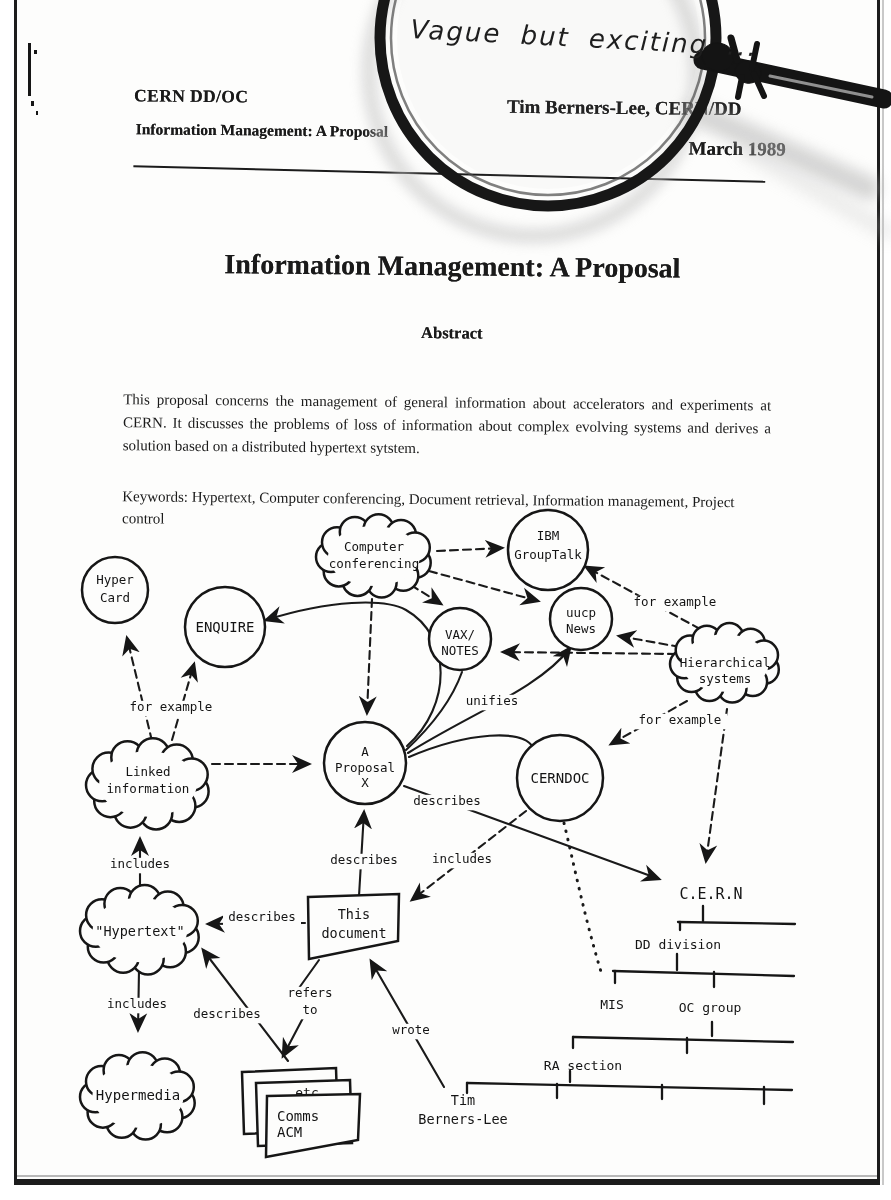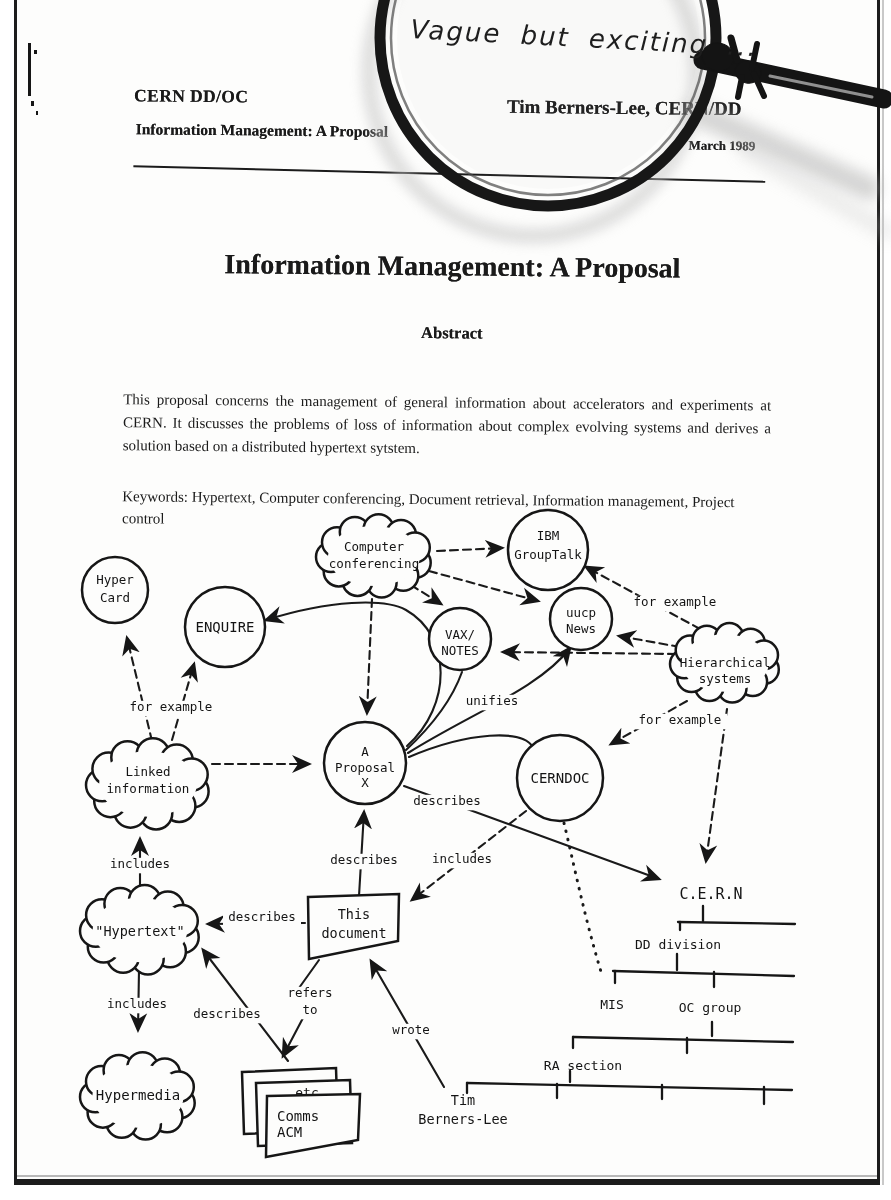--- a/index.html
+++ b/index.html
@@ -52,21 +52,21 @@
 
   <div class="ink" style="left:28px;top:43px;width:3px;height:53px;"></div>
   <div class="ink" style="left:34px;top:50px;width:3px;height:4px;"></div>
   <div class="ink" style="left:31px;top:101px;width:3px;height:5px;"></div>
   <div class="ink" style="left:36px;top:111px;width:2px;height:4px;"></div>
 
   <div id="scan-text">
     <div class="doctext" style="left:135px;top:84px;font-size:17.5px;font-weight:bold;letter-spacing:.4px;">CERN DD/OC</div>
     <div class="doctext" style="left:137px;top:119px;font-size:15.5px;font-weight:bold;">Information Management: A Proposal</div>
     <div class="doctext" style="left:508px;top:91px;font-size:19px;font-weight:bold;">Tim Berners-Lee, CERN/DD</div>
-    <div class="doctext" style="left:690px;top:131px;font-size:13px;font-weight:bold;">March 1989</div>
+    <div class="doctext" style="left:690px;top:131px;font-size:19px;font-weight:bold;">March 1989</div>
     <div id="rule"></div>
 
     <div class="doctext" style="left:130px;top:246px;width:650px;text-align:center;font-size:28px;font-weight:bold;">Information Management: A Proposal</div>
     <div class="doctext" style="left:130px;top:319px;width:650px;text-align:center;font-size:16.5px;font-weight:bold;">Abstract</div>
 
     <div id="abstract-block" class="abs" style="left:127px;top:387px;font-size:15px;line-height:23px;">
       <div class="jline">This proposal concerns the management of general information about accelerators and experiments at</div>
       <div class="jline">CERN.  It discusses the problems of loss of information about complex evolving systems and derives a</div>
       <div>solution based on a distributed hypertext sytstem.</div>
     </div>

